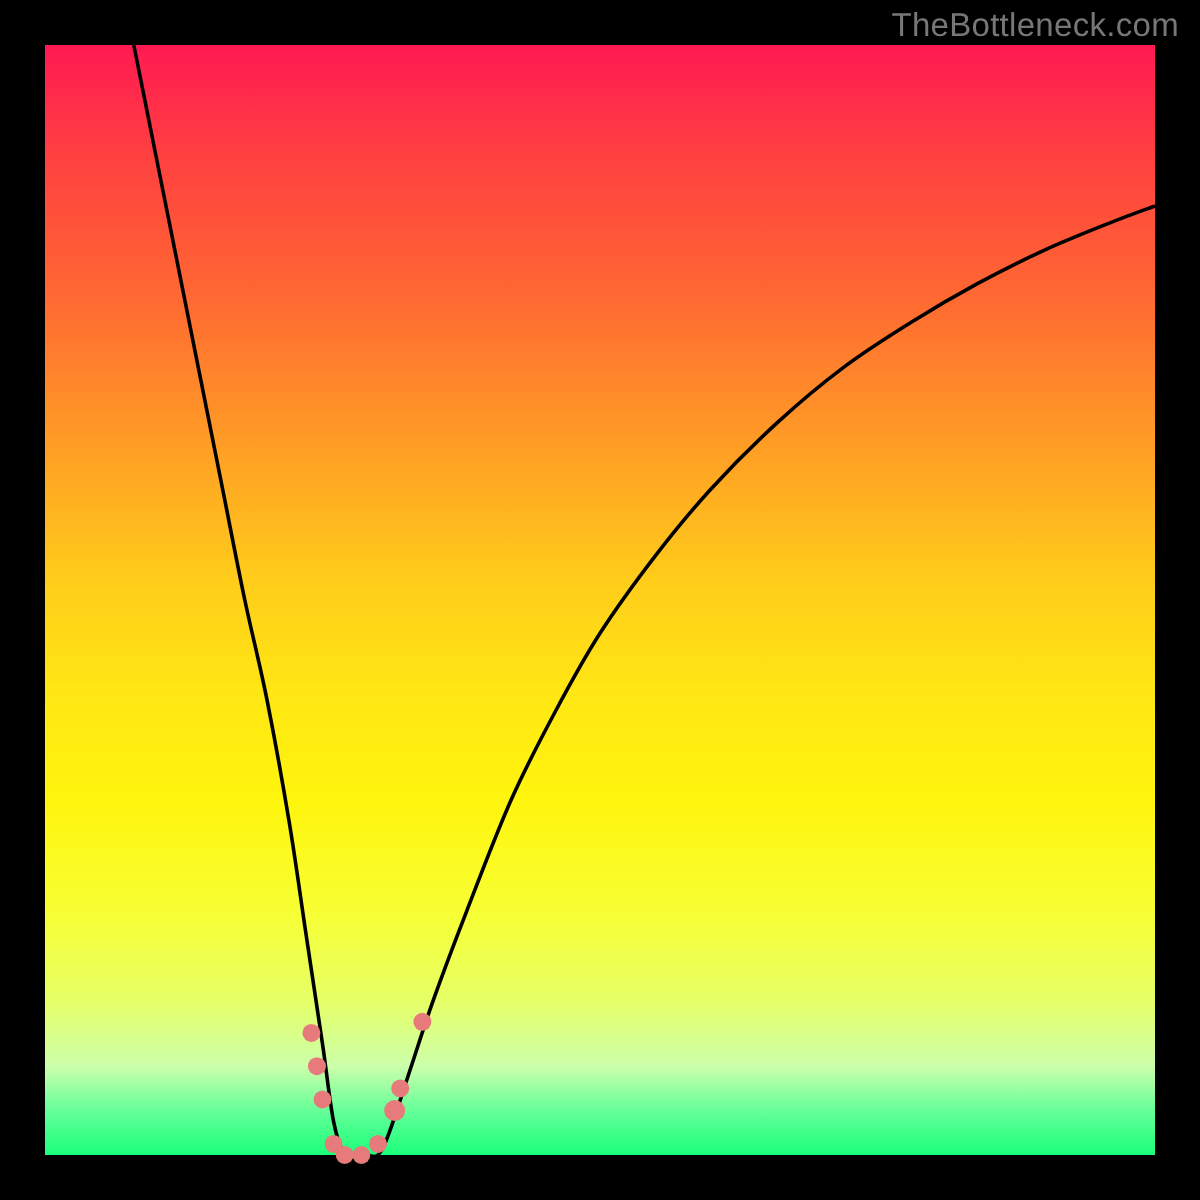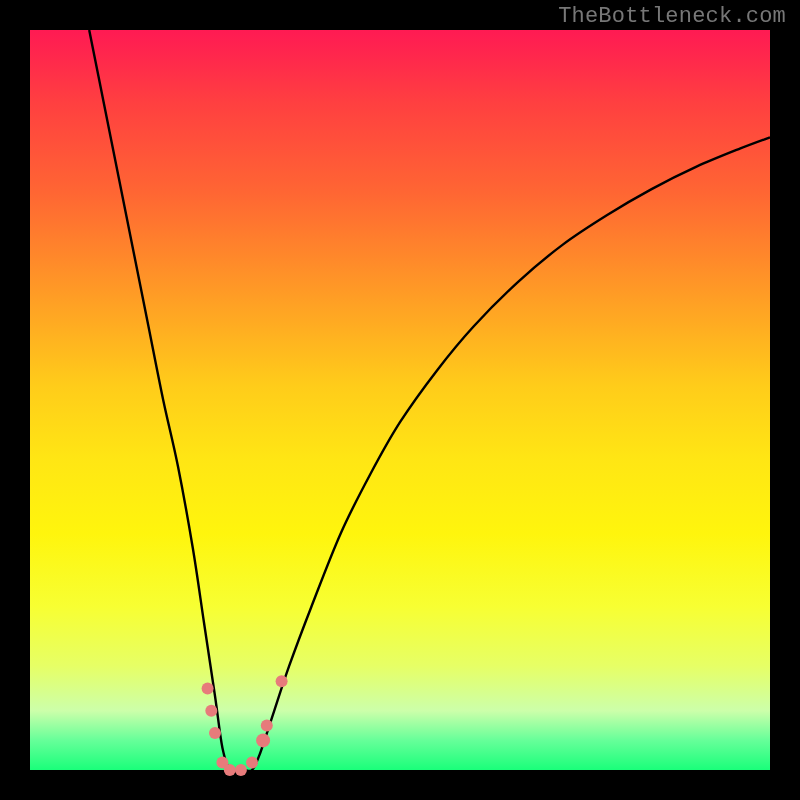--- a/index.html
+++ b/index.html
@@ -35,21 +35,21 @@
       #f7ff33 78%,
       #e6ff66 86%,
       #ccffaa 92%,
       #66ff99 96%,
       #1aff7a 100%);
   }
   .watermark {
     position: absolute;
     top: 4px;
     right: 14px;
-    font-family: Liberation Mono, monospace;
+    font-family: Liberation Sans, sans-serif;
     font-size: 22px;
     color: #777;
     letter-spacing: 0.2px;
     user-select: none;
   }
   svg.curves {
     position: absolute;
     top: 0;
     left: 0;
   }

